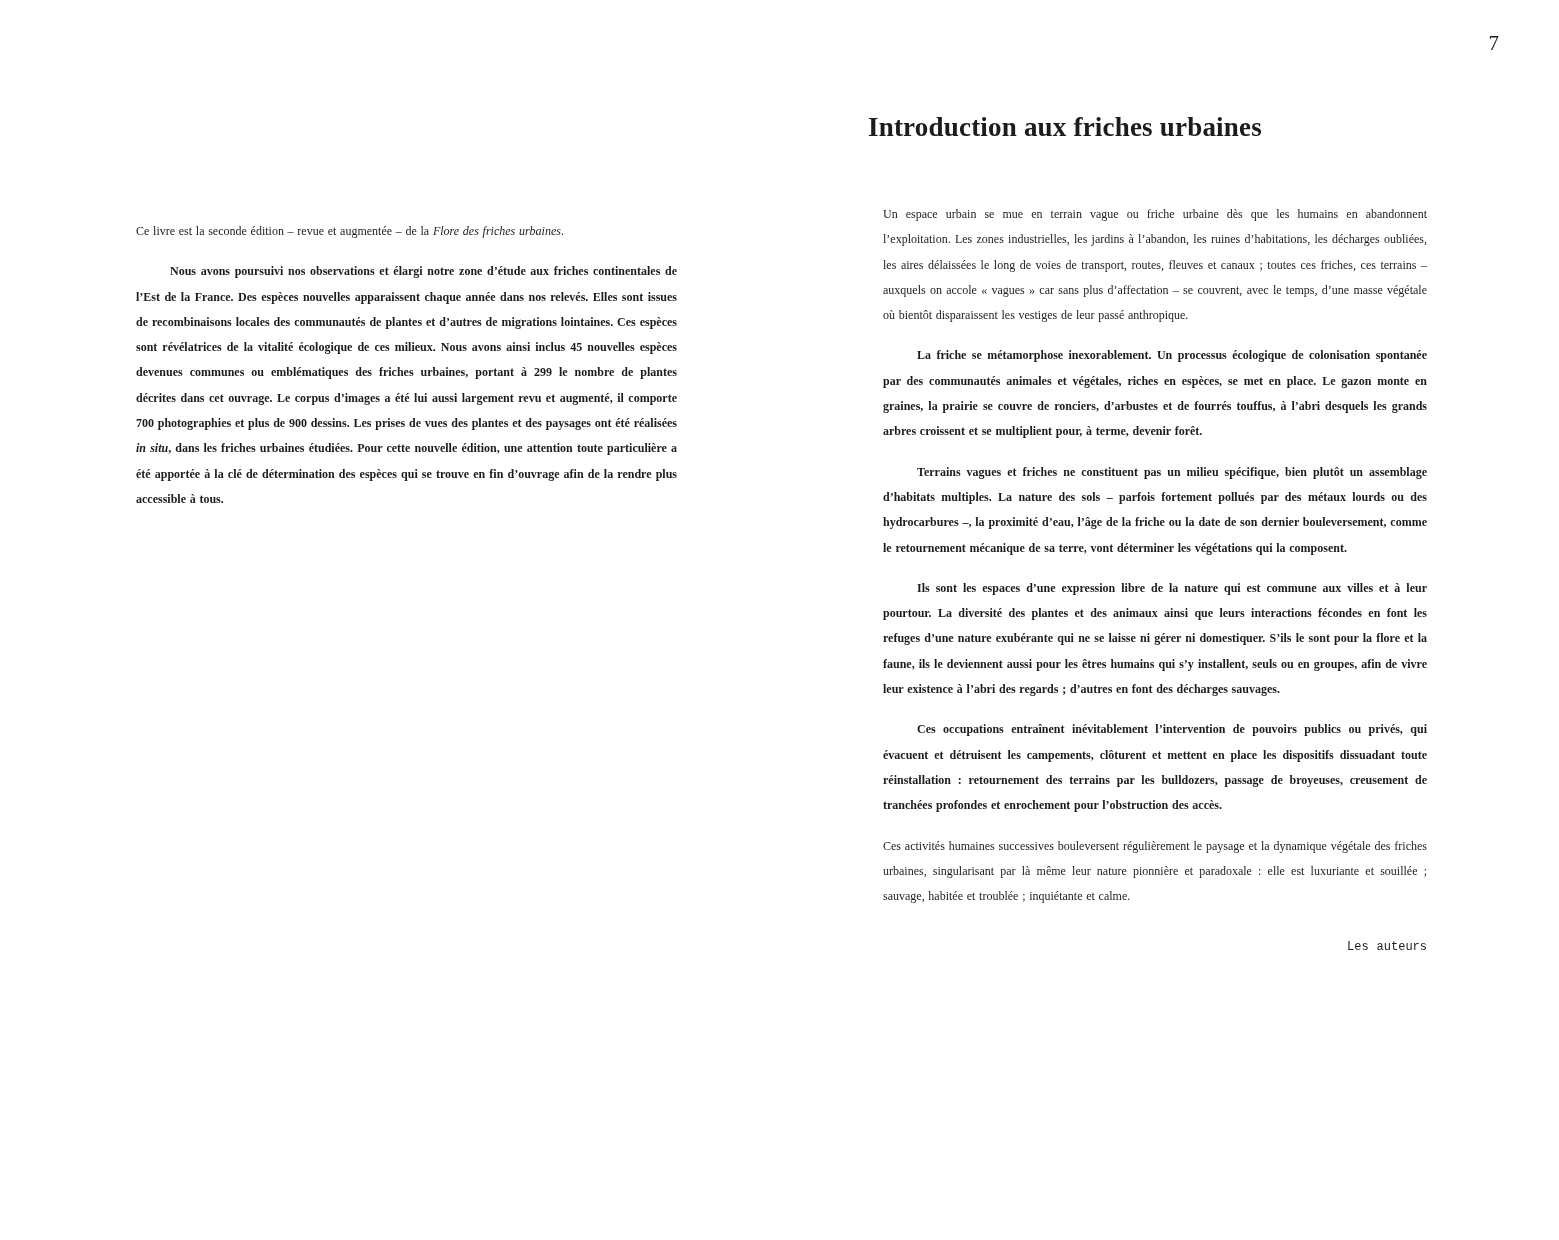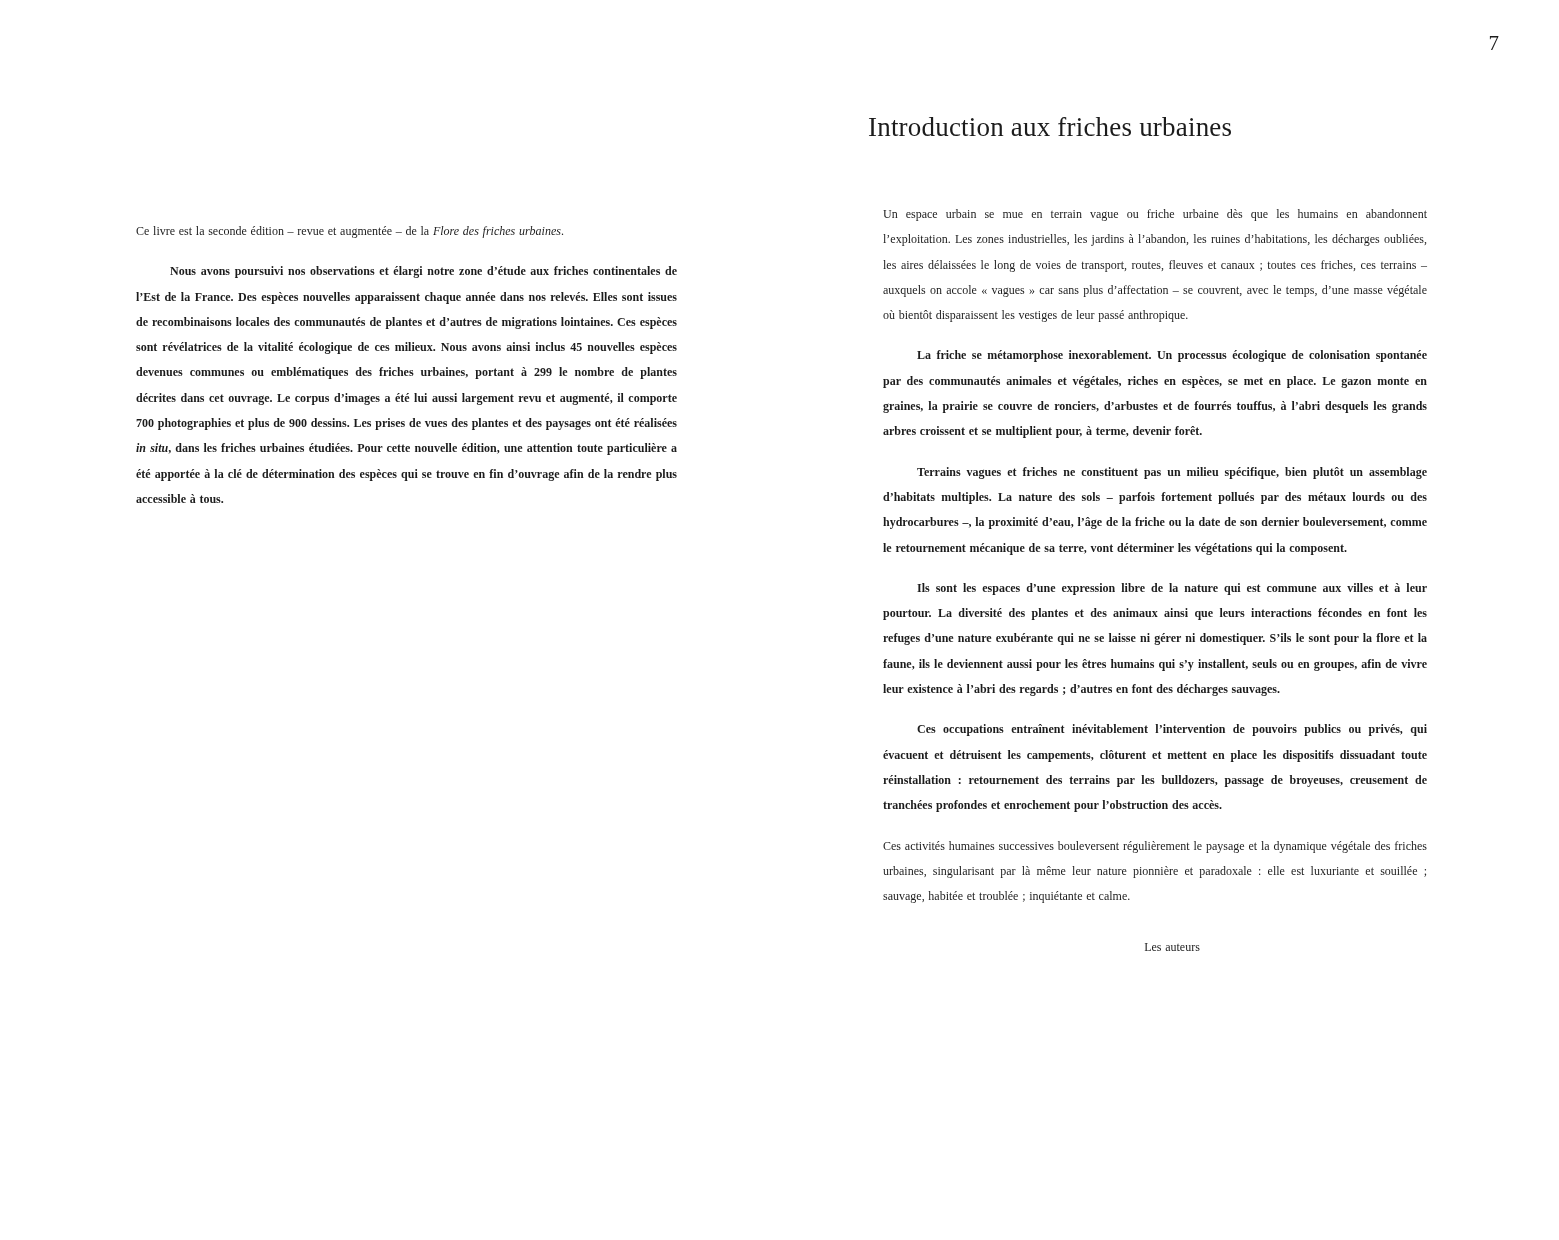--- a/index.html
+++ b/index.html
@@ -28,39 +28,40 @@
   }
   .right-column {
     position: absolute;
     left: 868px;
     top: 110px;
     width: 574px;
   }
   .heading {
     font-size: 27px;
     line-height: 34px;
-    font-weight: 400;
+    font-weight: 700;
     margin: 0 0 58px 0;
     letter-spacing: 0.2px;
   }
   .para {
     margin: 15px;
     font-size: 12px;
     line-height: 25.3px;
     text-align: justify;
     hyphens: auto;
     -webkit-hyphens: auto;
     word-spacing: 0.06em;
   }
   .para.indent { text-indent: 34px; font-weight: bold; }
   .italic { font-style: italic; }
   .signature {
     margin-top: 26px;
     text-indent: 34px;
-    text-align: center;
+    text-align: right;
+    font-family: Liberation Mono, monospace;
   }
 </style>
 </head>
 <body>
 
 <div class="page-number">7</div>
 
 <div class="left-column" id="left-col">
     <p class="para"><span>Ce livre est la seconde édition – revue et augmentée – de la </span><span class="italic">Flore des friches urbaines</span><span>.</span></p>
     <p class="para indent"><span>Nous avons poursuivi nos observations et élargi notre zone d’étude aux friches continentales de l’Est de la France. Des espèces nouvelles apparaissent chaque année dans nos relevés. Elles sont issues de recombinaisons locales des communautés de plantes et d’autres de migrations lointaines. Ces espèces sont révélatrices de la vitalité écologique de ces milieux. Nous avons ainsi inclus 45 nouvelles espèces devenues communes ou emblématiques des friches urbaines, portant à 299 le nombre de plantes décrites dans cet ouvrage. Le corpus d’images a été lui aussi largement revu et augmenté, il comporte 700 photographies et plus de 900 dessins. Les prises de vues des plantes et des paysages ont été réalisées </span><span class="italic">in situ</span><span>, dans les friches urbaines étudiées. Pour cette nouvelle édition, une attention toute particulière a été apportée à la clé de détermination des espèces qui se trouve en fin d’ouvrage afin de la rendre plus accessible à tous.</span></p>

